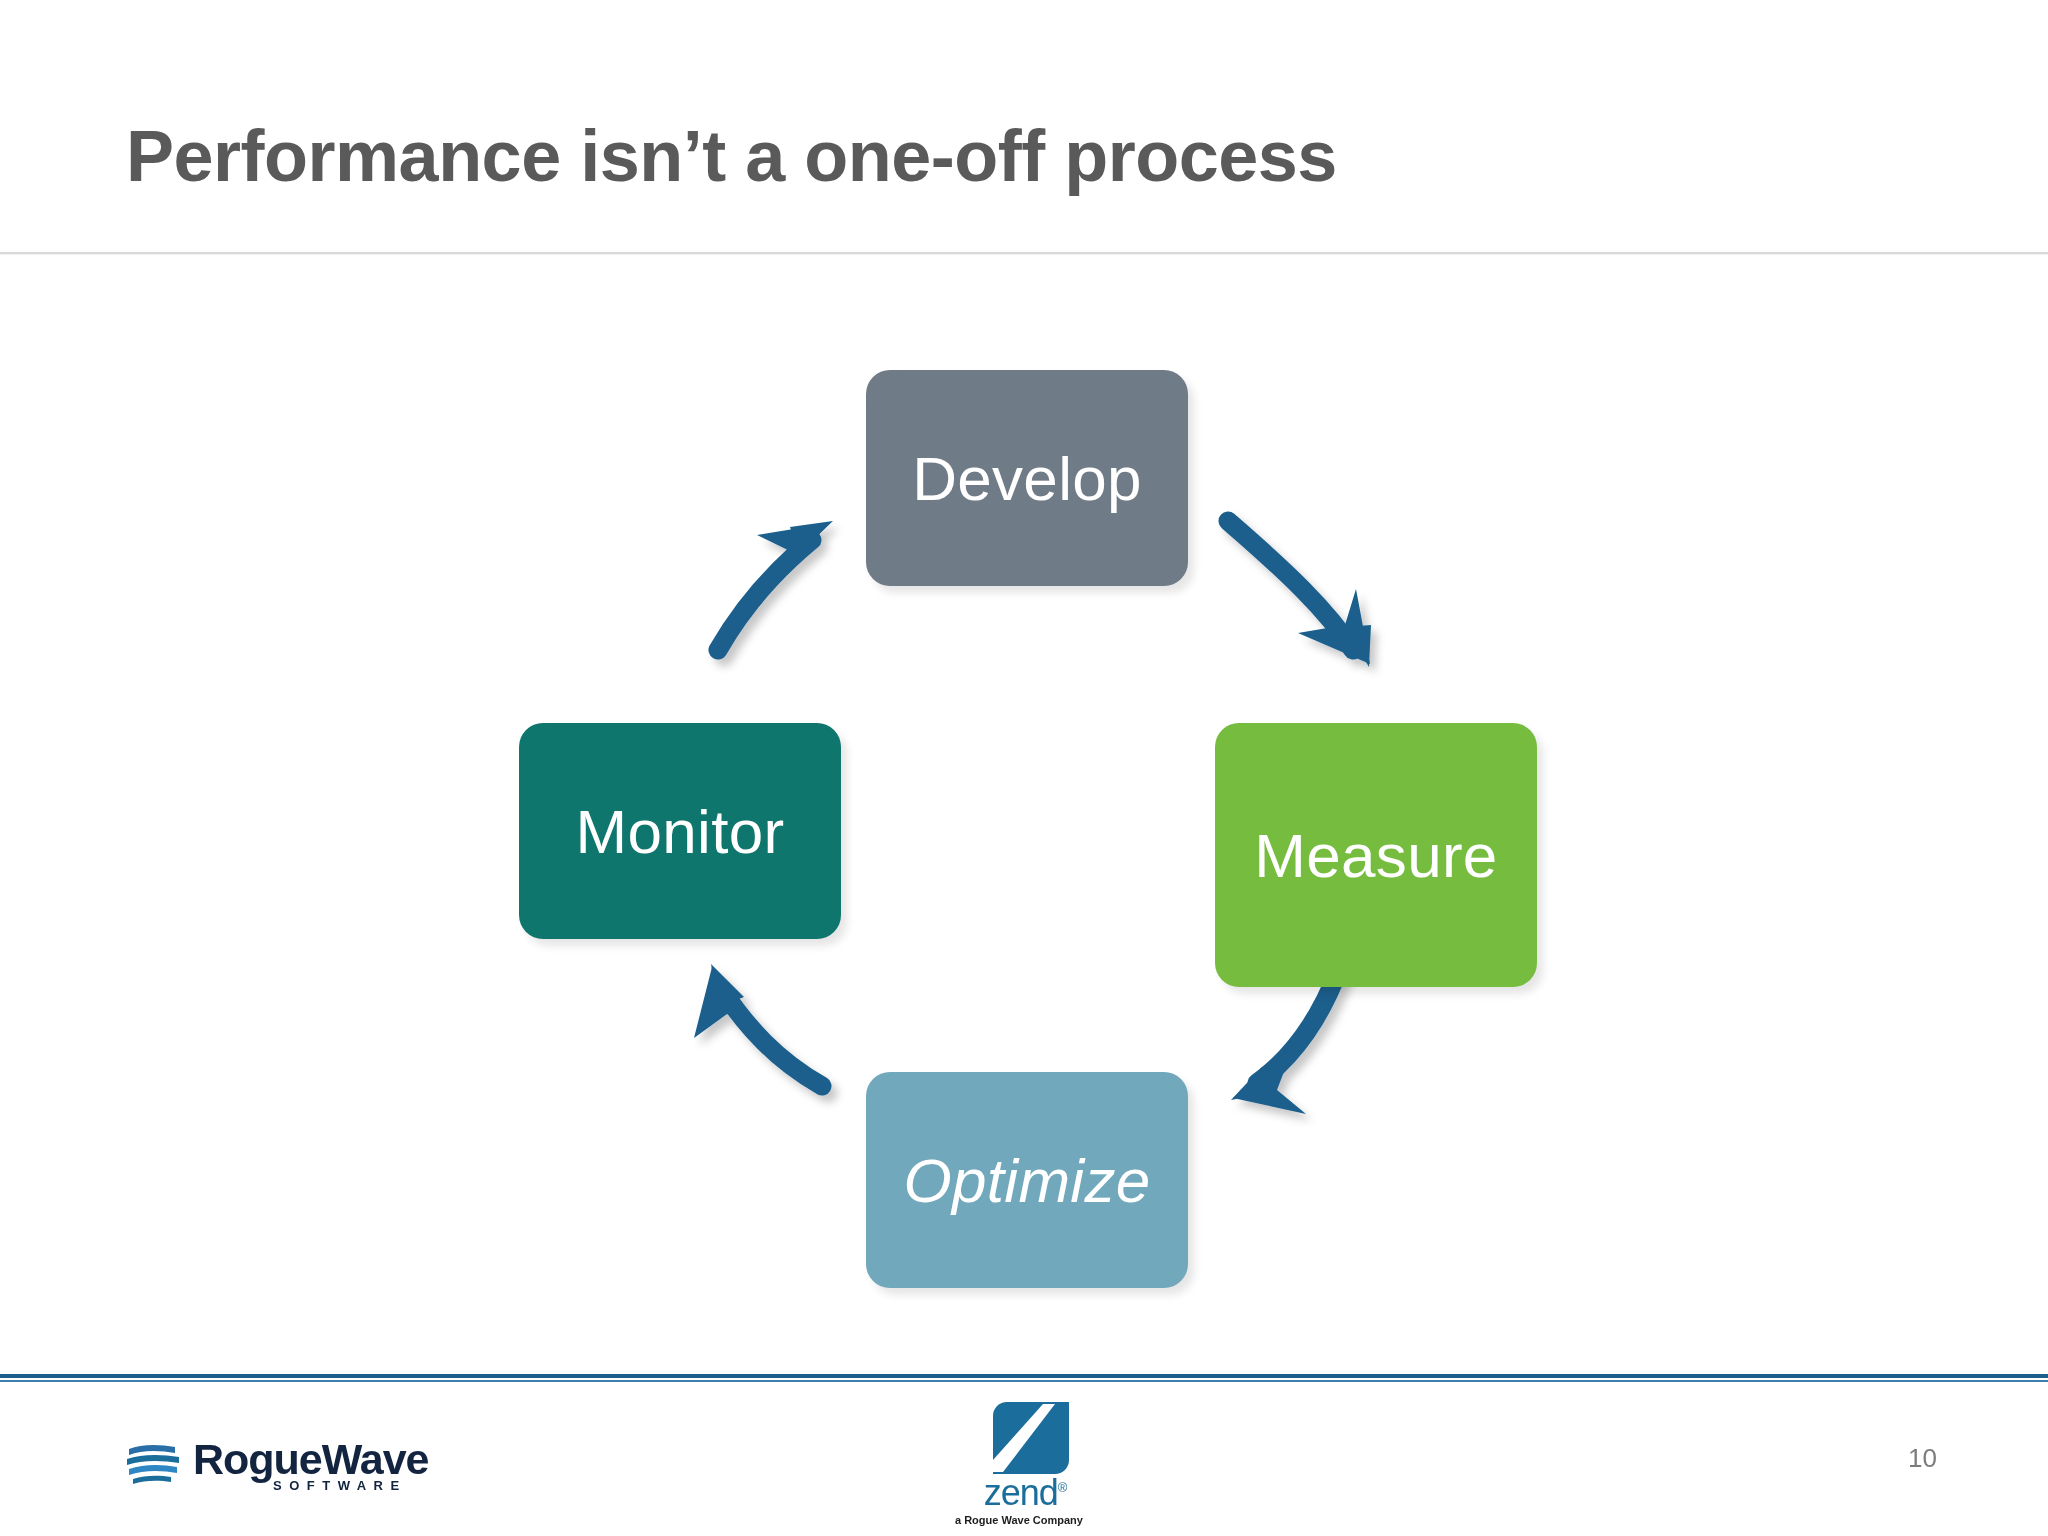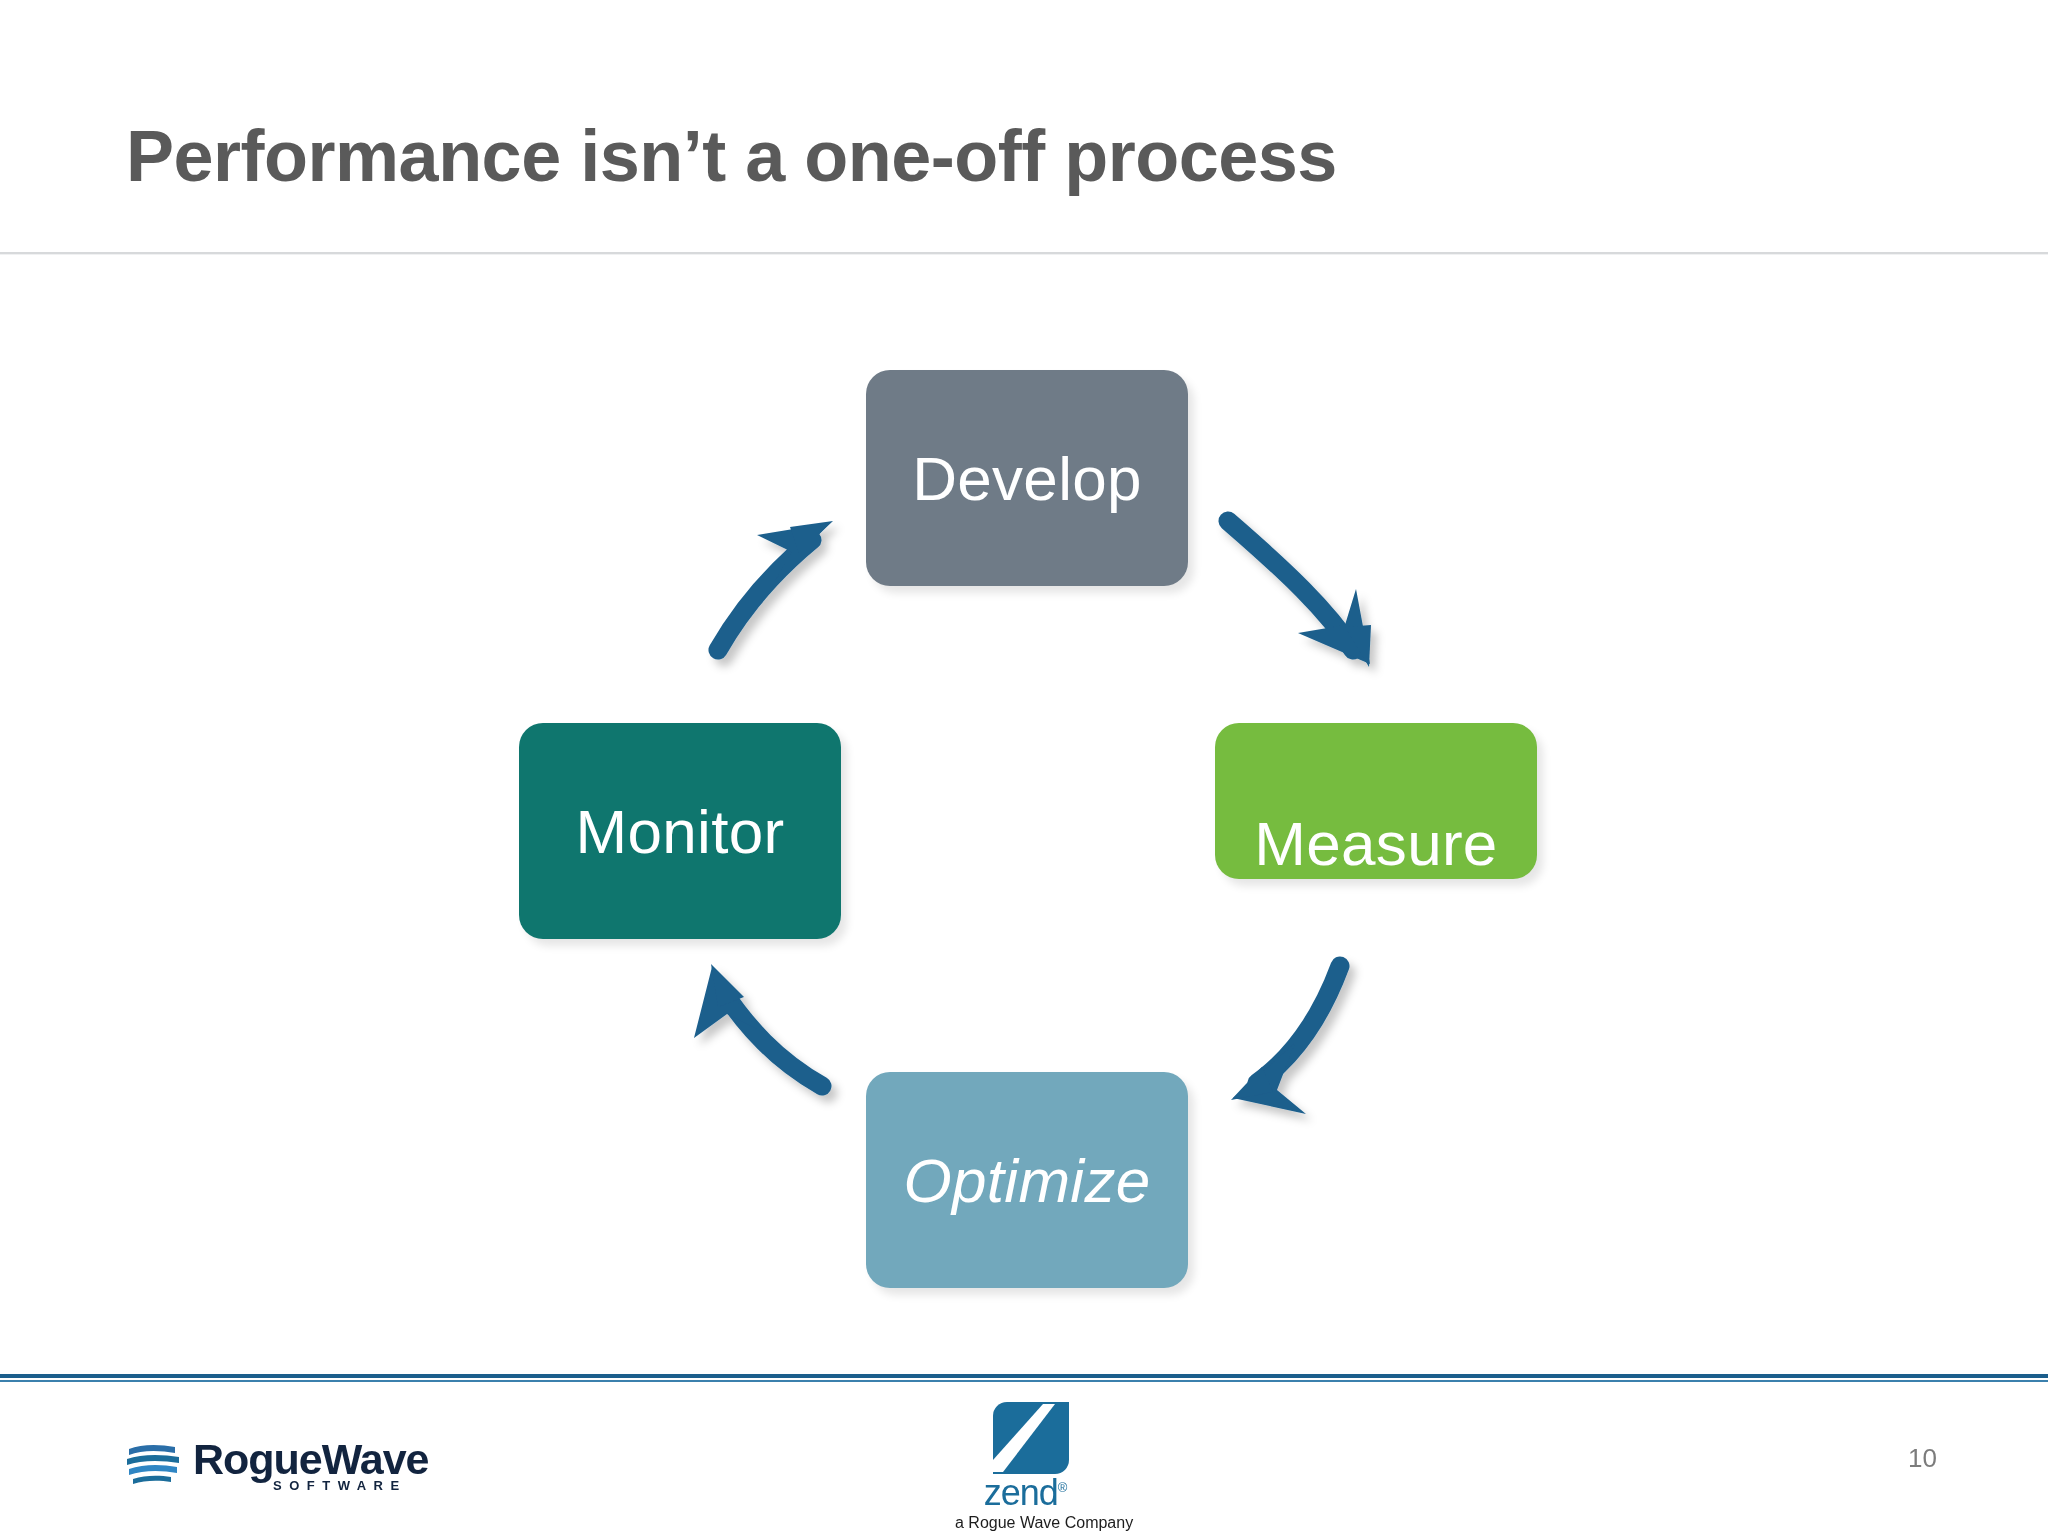--- a/index.html
+++ b/index.html
@@ -64,23 +64,22 @@
     left: 866px;
     top: 350px;
     width: 322px;
     height: 216px;
     background: #6f7b87;
   }
   #node-measure {
     left: 1215px;
     top: 703px;
     width: 322px;
-    height: 156px;
+    height: 264px;
     background: #76bc3f;
-    align-items: flex-end;
   }
   #node-optimize {
     left: 866px;
     top: 1052px;
     width: 322px;
     height: 216px;
     background: #72a8bc;
     font-style: italic;
   }
   #node-monitor {
@@ -184,22 +183,22 @@
   #zend-reg {
     font-size: 13px;
     vertical-align: super;
   }
   #zend-tag {
     position: absolute;
     left: 0;
     top: 112px;
     width: 140px;
     text-align: left;
-    font-size: 16px;
-    font-weight: normal;
+    font-size: 11px;
+    font-weight: bold;
     color: #1d1d1d;
     white-space: nowrap;
   }
 
   #page-number {
     position: absolute;
     left: 1908px;
     top: 1443px;
     font-size: 26px;
     color: #7c7c7c;

